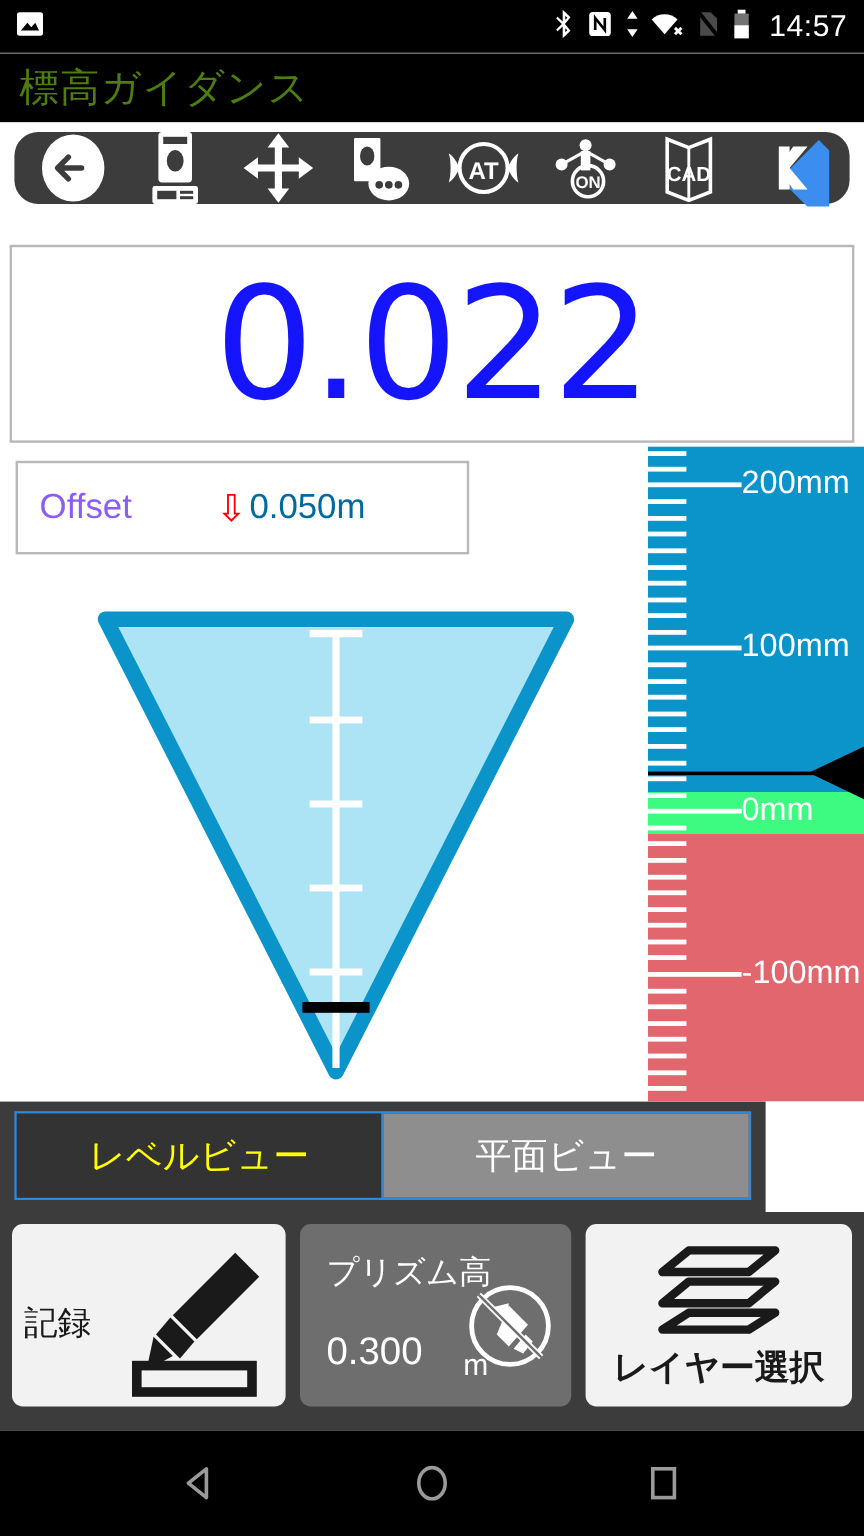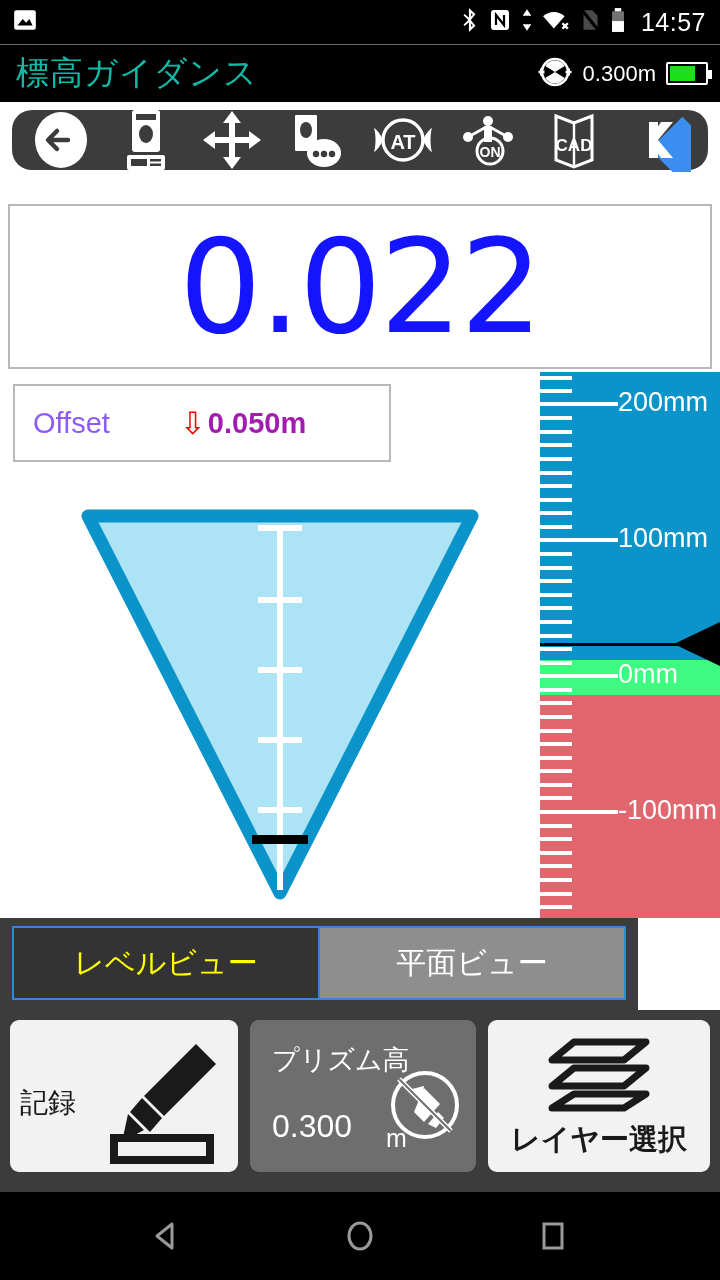--- a/index.html
+++ b/index.html
@@ -20,21 +20,21 @@
   .sb-left { display: flex; align-items: center; gap: 8px; }
   .sb-right { margin-left: auto; display: flex; align-items: center; gap: 9px; }
   .sb-clock { color: #fff; font-size: 25px; letter-spacing: 0.5px; margin-left: 6px; }
 
   
   .titlebar {
     position: absolute; left: 0; top: 44px; width: 720px; height: 58px;
     background: #000; border-top: 1px solid #6b6b6b;
     display: flex; align-items: center; padding: 0 12px 0 16px;
   }
-  .app-title { color: #14b8a6; font-size: 33px; letter-spacing: 1px; }
+  .app-title { color: #4d7c0f; font-size: 33px; letter-spacing: 1px; }
   .title-right { margin-left: auto; display: flex; align-items: center; gap: 10px; }
   .prism-val { color: #fff; font-size: 22px; }
   .batt-outer {
     width: 42px; height: 23px; border: 2px solid #fff; border-radius: 2px;
     position: relative; display: flex; align-items: center; padding: 2px;
   }
   .batt-outer::after {
     content: ""; position: absolute; right: -6px; top: 6px;
     width: 4px; height: 9px; background: #fff;
   }
@@ -67,21 +67,21 @@
   }
 
   
   .offset-box {
     position: absolute; left: 13px; top: 384px; width: 378px; height: 78px;
     background: #fff; border: 2px solid #b8b8b8;
     display: flex; align-items: center;
   }
   .offset-label { color: #8b5cf6; font-size: 29px; margin-left: 18px; }
   .offset-arrow { color: #fb0000; font-size: 31px; margin-left: 70px; line-height: 1; }
-  .offset-value { color: #a21caf; font-size: 29px; margin-left: 2px; font-weight: bold; }
+  .offset-value { color: #0369a1; font-size: 29px; margin-left: 2px; }
 
   
   .levelview {
     position: absolute; left: 0; top: 372px; width: 540px; height: 546px;
     background: #fff; overflow: hidden;
   }
   .funnel { position: absolute; left: 80px; top: 136px; }
 
   
   .gauge {
@@ -204,39 +204,20 @@
             <rect x="1.5" y="4" width="11" height="19" fill="#fff" opacity="0.45"></rect>
             <rect x="1.5" y="13" width="11" height="10" fill="#fff"></rect>
           </svg>
       </span>
       <span class="sb-clock">14:57</span>
     </div>
   </div>
 
   <div class="titlebar">
     <span class="app-title">標高ガイダンス</span>
-    <div class="title-right">
-      <span>
-        <svg width="36" height="36" viewBox="0 0 36 36">
-          <circle cx="18" cy="18" r="13" fill="none" stroke="#fff" stroke-width="2.6"></circle>
-          <g fill="#fff">
-            <path d="M18 6.5A11.5 11.5 0 0 0 8.2 12l9.8 6z"></path>
-            <path d="M18 29.5A11.5 11.5 0 0 0 27.8 24L18 18z"></path>
-            <path d="M27.8 12A11.5 11.5 0 0 0 18 6.5V18z"></path>
-            <path d="M8.2 24A11.5 11.5 0 0 0 18 29.5V18z"></path>
-          </g>
-          <path d="M1.5 18h6M28.5 18h6" stroke="#fff" stroke-width="2.4"></path>
-          <path d="M3 14l4 4-4 4zM33 14l-4 4 4 4z" fill="#fff"></path>
-        </svg>
-      </span>
-      <span class="prism-val">0.300m</span>
-      <span class="batt-outer">
-        <span class="batt-fill"></span>
-      </span>
-    </div>
   </div>
 
   <div class="toolbar-wrap">
     <div class="toolbar">
 
       <div class="tb-btn">
         <svg width="62" height="62" viewBox="0 0 62 62">
           <ellipse cx="31" cy="31" rx="26" ry="28" fill="#fff"></ellipse>
           <path d="M38 31H20M27 22l-9 9 9 9" stroke="#3c3c3c" stroke-width="4.5" fill="none" stroke-linecap="round" stroke-linejoin="round"></path>
         </svg>

